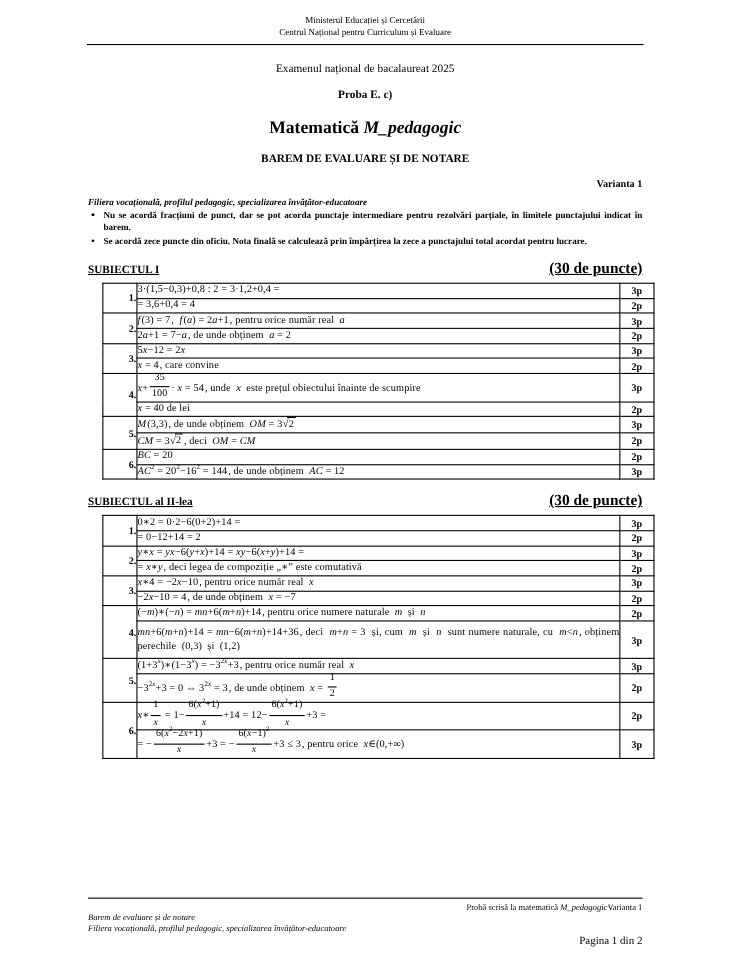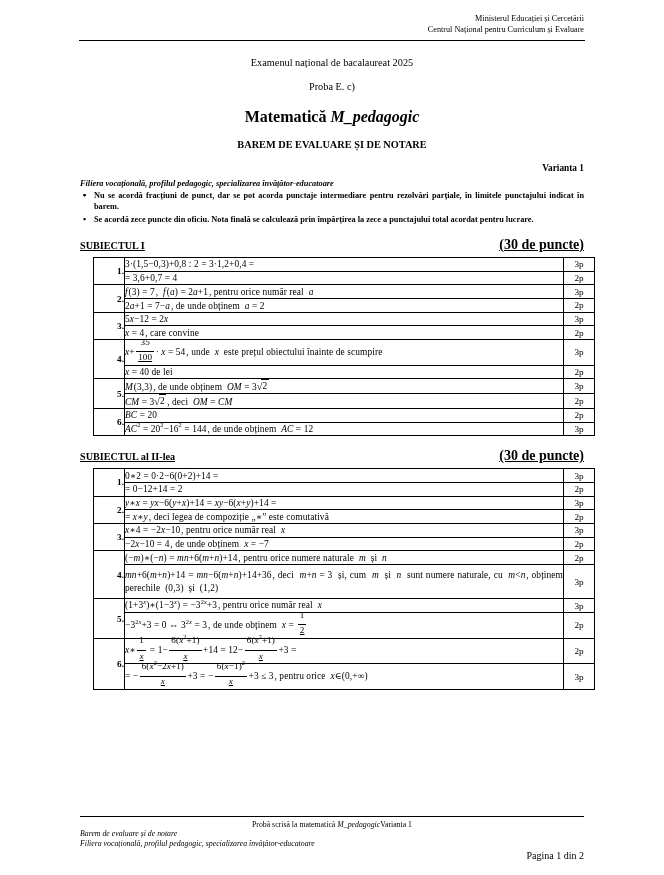--- a/index.html
+++ b/index.html
@@ -18,39 +18,39 @@
     position: relative;
     width: 664px;
     height: 875px;
     box-sizing: border-box;
     padding: 0 80px;
   }
 
   
   .doc-header {
     padding-top: 14px;
-    text-align: right;
+    text-align: center;
     font-size: 8.2px;
     line-height: 1.32;
   }
   .doc-header .rule {
     border-bottom: 1.1px solid #000;
     margin-top: 4px;
     margin-left: -1px;
     margin-right: -1px;
   }
 
   .title-block { text-align: center; }
   .title-main {
     font-weight: normal;
     font-size: 10.3px;
     margin-top: 16px;
   }
   .title-proba {
-    font-weight: normal;
+    font-weight: bold;
     font-size: 10.3px;
     margin-top: 13px;
   }
   .title-subject {
     font-weight: bold;
     font-size: 16px;
     margin-top: 16px;
   }
   .title-subject i { font-style: italic; }
   .title-barem {
@@ -126,21 +126,21 @@
     vertical-align: top;
     padding-top: 2px;
   }
   td.body {
     padding: 1px 4px 1px 6px;
     font-size: 9.2px;
   }
   td.pt {
     width: 30px;
     text-align: center;
-    font-weight: normal;
+    font-weight: bold;
     font-size: 9.2px;
     padding: 1px 0;
   }
   .subline {
     padding: 1.5px 0;
     line-height: 1.35;
   }
   .subline.tall { padding: 4px 0; }
 
   
@@ -170,21 +170,20 @@
   .frac .n {
     display: block;
     padding: 0 2px 4px 2px;
     border-bottom: 1px solid #000;
     font-size: 0.97em;
   }
   .frac .d {
     display: block;
     padding: 0.5px 2px 0 2px;
     font-size: 0.97em;
-    text-decoration: underline;
   }
   
   .sqrt {
     display: inline-block;
     border-top: 1px solid #000;
     padding: 0 1.5px 0 1px;
     margin-left: -1px;
   }
   .radsym { font-size: 1.08em; }
 
@@ -194,21 +193,21 @@
     left: 80px;
     right: 80px;
     bottom: 14px;
   }
   .footer .frule {
     border-top: 1.1px solid #000;
     margin-bottom: 3px;
   }
   .f-line1 {
     display: flex;
-    justify-content: center;
+    justify-content: flex-end;
     font-size: 7.8px;
   }
   .f-line1 .left i { font-style: italic; }
   .f-italic {
     font-style: italic;
     font-size: 7.8px;
     line-height: 1.28;
   }
   .f-page {
     text-align: right;
@@ -254,21 +253,21 @@
 
       <tr>
         <td class="num" rowspan="2">1.</td>
         <td class="body">
           <span class="subline m">3·<span>(</span>1,5−0,3<span>)</span>+0,8 : 2 = 3·1,2+0,4 =</span>
         </td>
         <td class="pt">3p</td>
       </tr>
       <tr>
         <td class="body">
-          <span class="subline m">= 3,6+0,7 = 4</span>
+          <span class="subline m">= 3,6+0,4 = 4</span>
         </td>
         <td class="pt">2p</td>
       </tr>
 
       <tr>
         <td class="num" rowspan="2">2.</td>
         <td class="body">
           <span class="subline m"><i>f</i> (3) = 7 , &nbsp;<i>f</i> (<i>a</i>) = 2<i>a</i>+1 , pentru orice număr real &nbsp;<i>a</i></span>
         </td>
         <td class="pt">3p</td>

